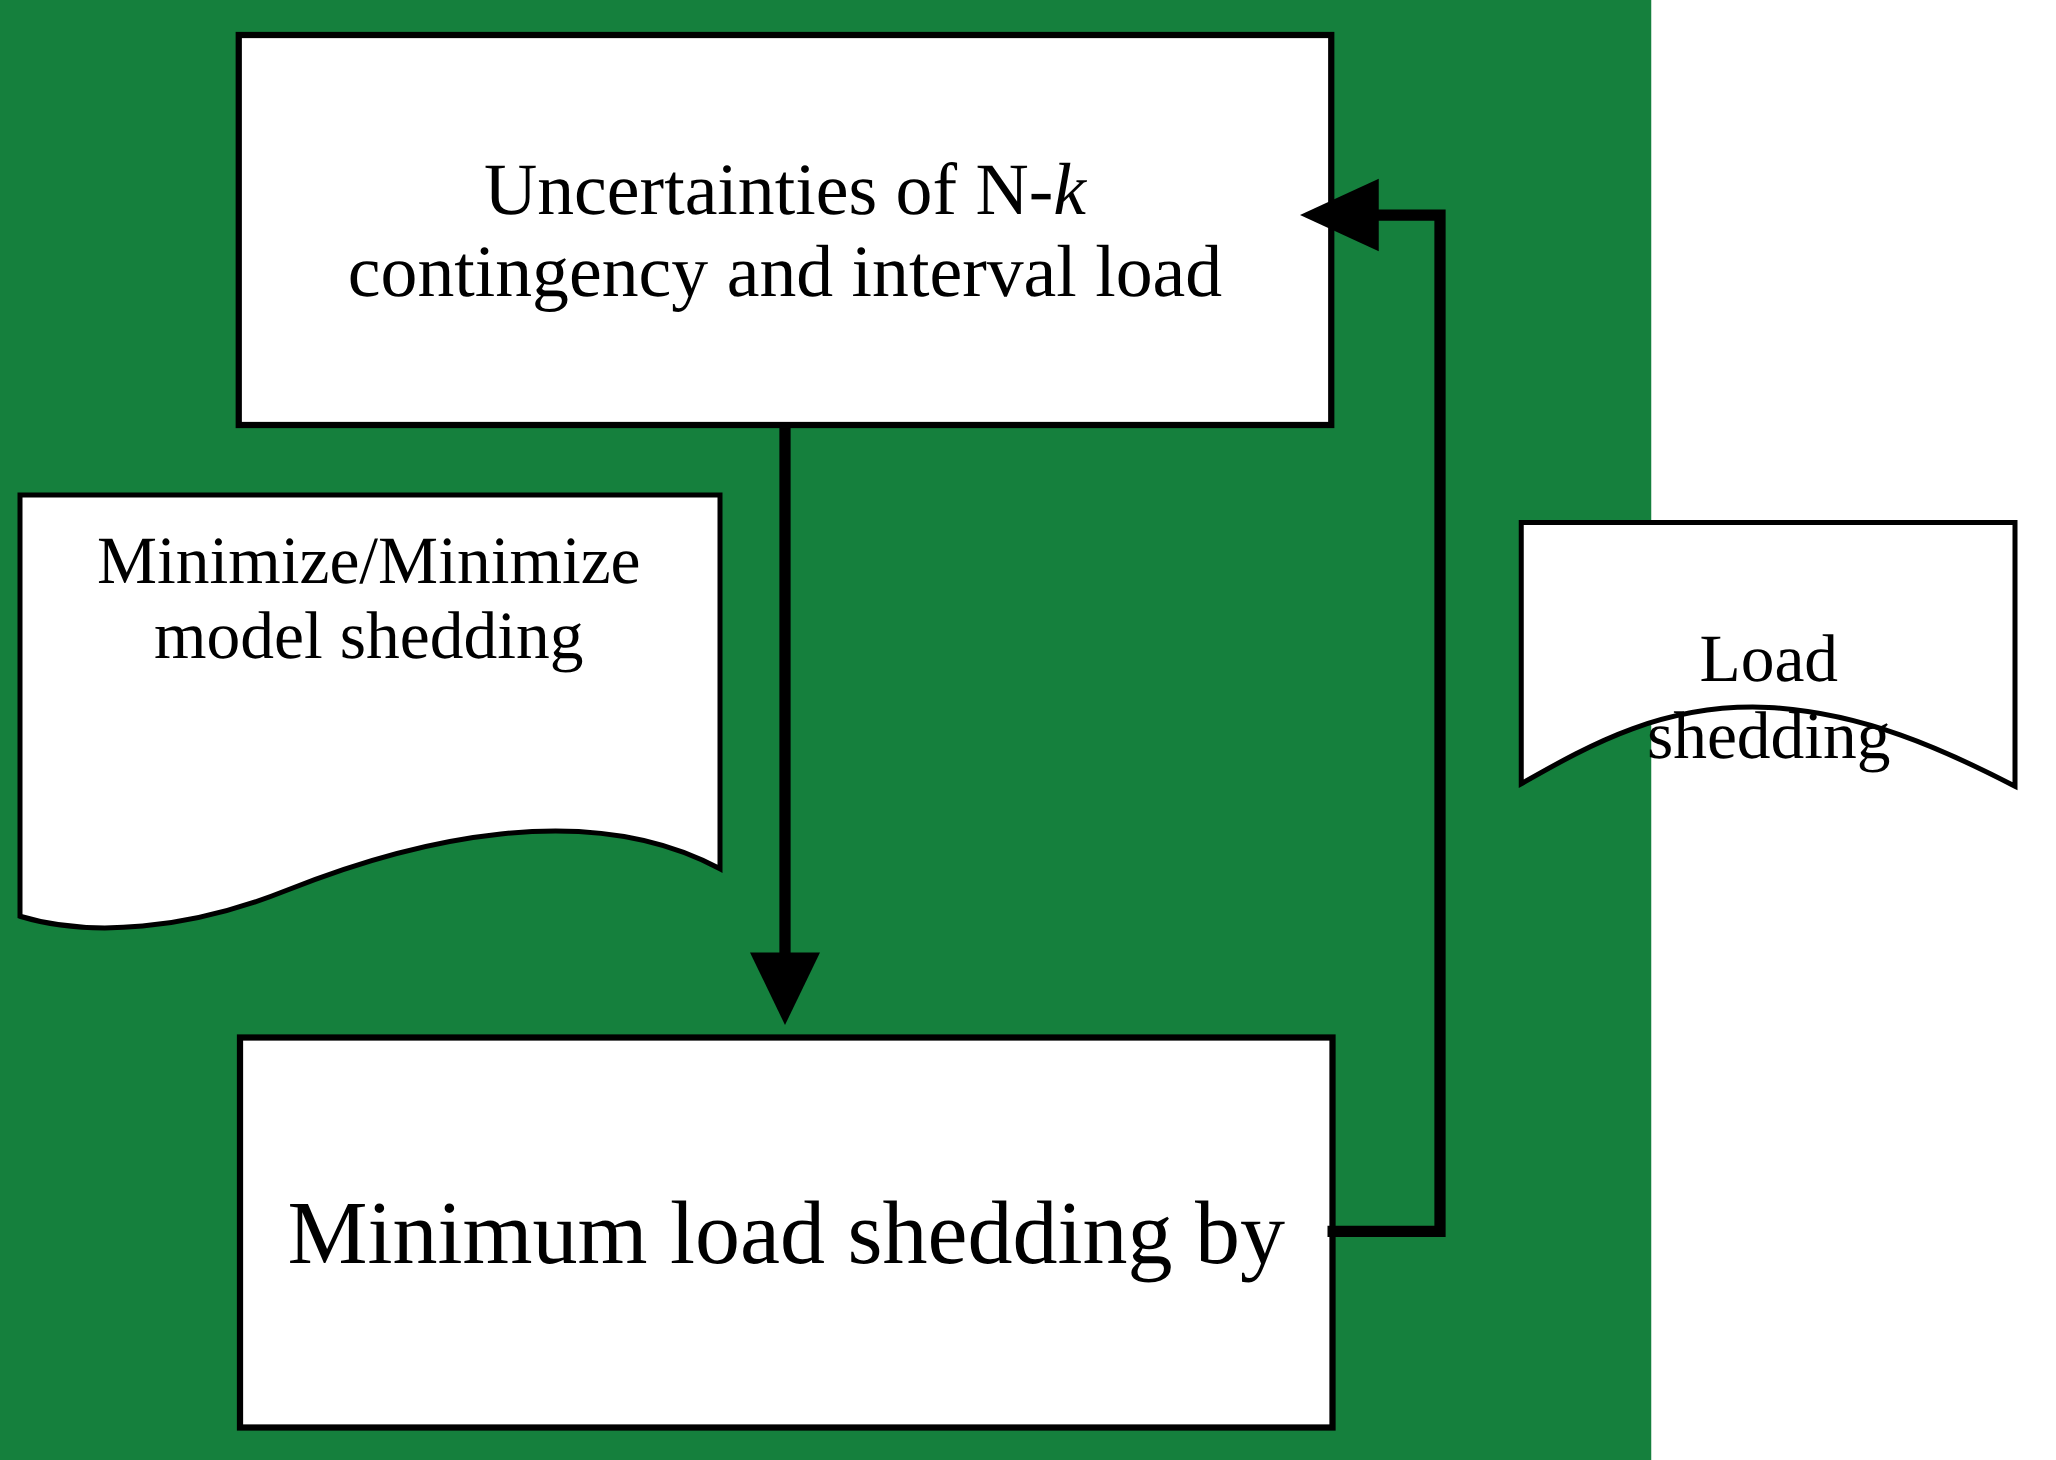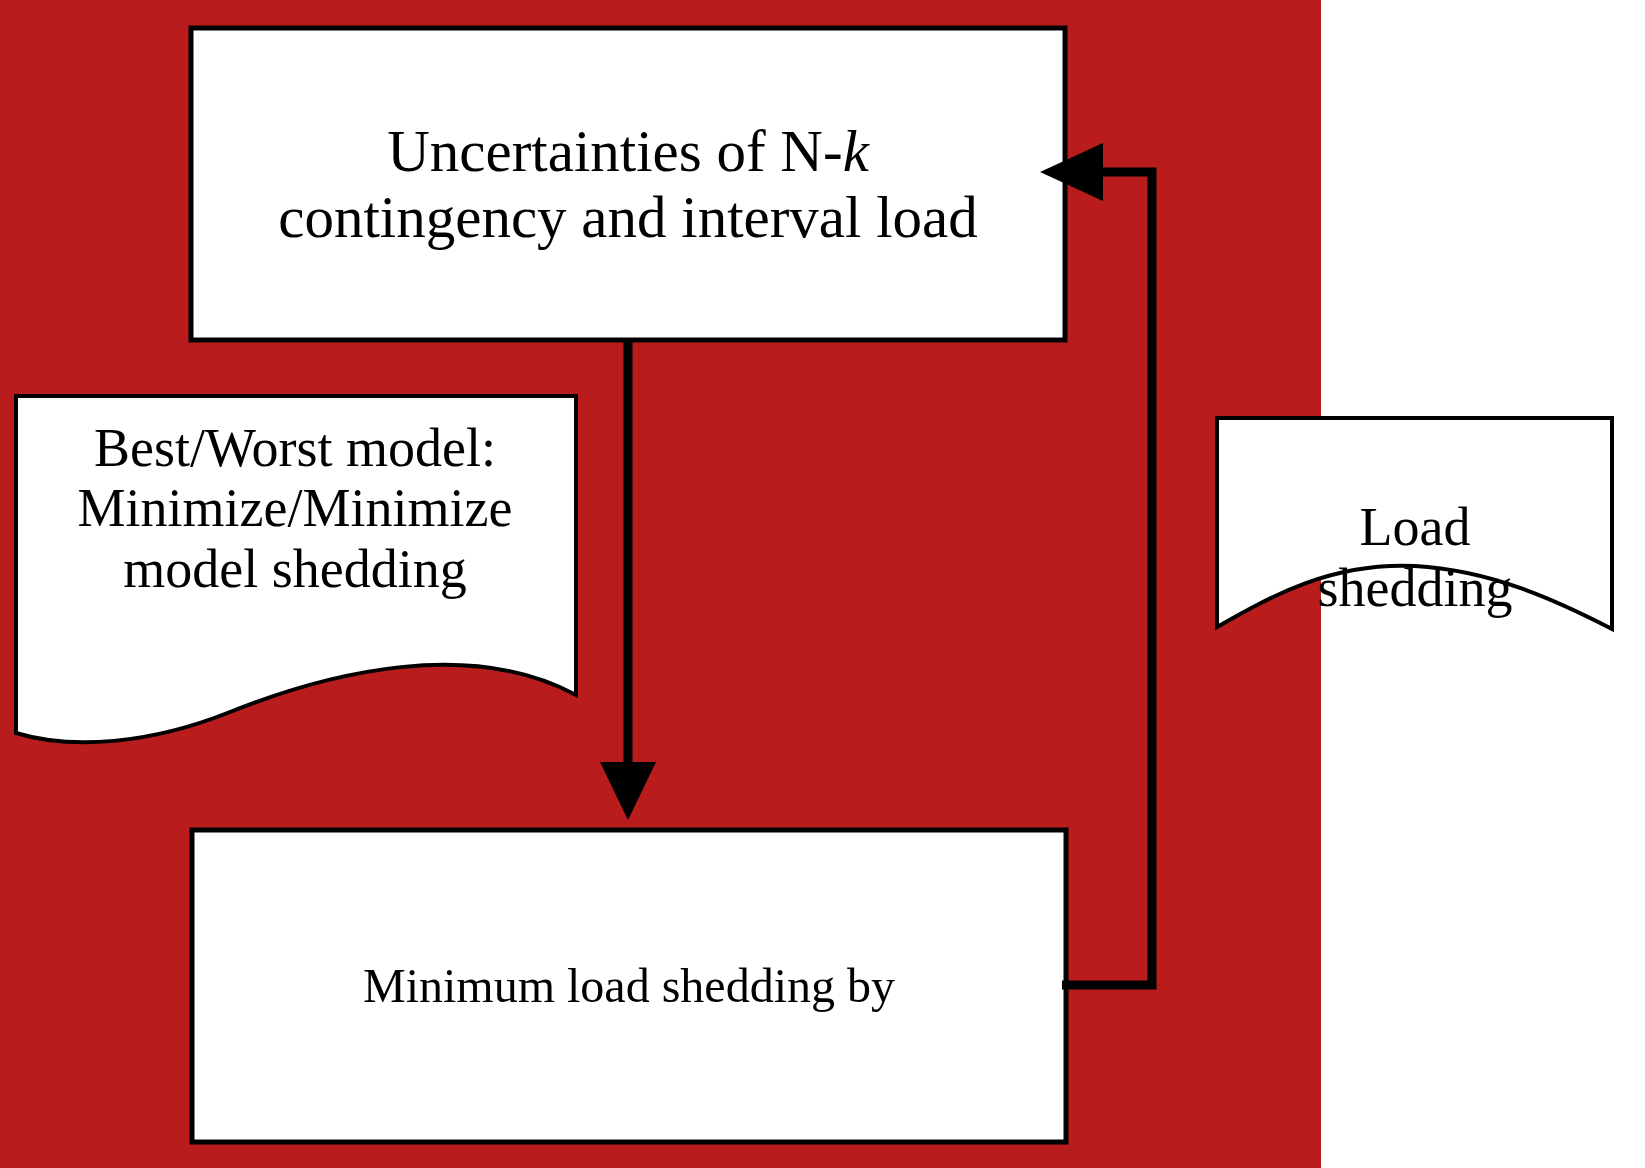--- a/index.html
+++ b/index.html
@@ -10,21 +10,21 @@
   body {
     width: 1645px;
     height: 1168px;
     font-family: "Liberation Serif", "DejaVu Serif", serif;
     overflow: hidden;
   }
   #diagram-root {
     position: relative;
     width: 1321px;
     height: 1168px;
-    background: #b91c1c;
+    background: #15803d;
   }
   svg.layer {
     position: absolute;
     top: 0;
     left: 0;
     width: 1645px;
     height: 1168px;
   }
   .shape-outline {
     fill: #ffffff;
@@ -70,21 +70,21 @@
     top: 28px;
     width: 874px;
     height: 312px;
     font-size: 59px;
   }
   #label-bottom {
     left: 192px;
     top: 830px;
     width: 874px;
     height: 312px;
-    font-size: 48px;
+    font-size: 72px;
   }
   #label-left-doc {
     left: 14px;
     top: 396px;
     width: 562px;
     height: 300px;
     font-size: 54px;
     justify-content: flex-start;
     padding-top: 22px;
     box-sizing: border-box;
@@ -129,21 +129,20 @@
   <div class="node-label" id="label-top">
     <span class="line"><span>Uncertainties of N-</span><span class="ital">k</span></span>
     <span class="line">contingency and interval load</span>
   </div>
 
   <div class="node-label" id="label-bottom">
     <span class="line">Minimum load shedding by</span>
   </div>
 
   <div class="node-label" id="label-left-doc">
-    <span class="line">Best/Worst model:</span>
     <span class="line">Minimize/Minimize</span>
     <span class="line">model shedding</span>
   </div>
 
   <div class="node-label" id="label-right-doc">
     <span class="line">Load</span>
     <span class="line">shedding</span>
   </div>
 
 </div>

